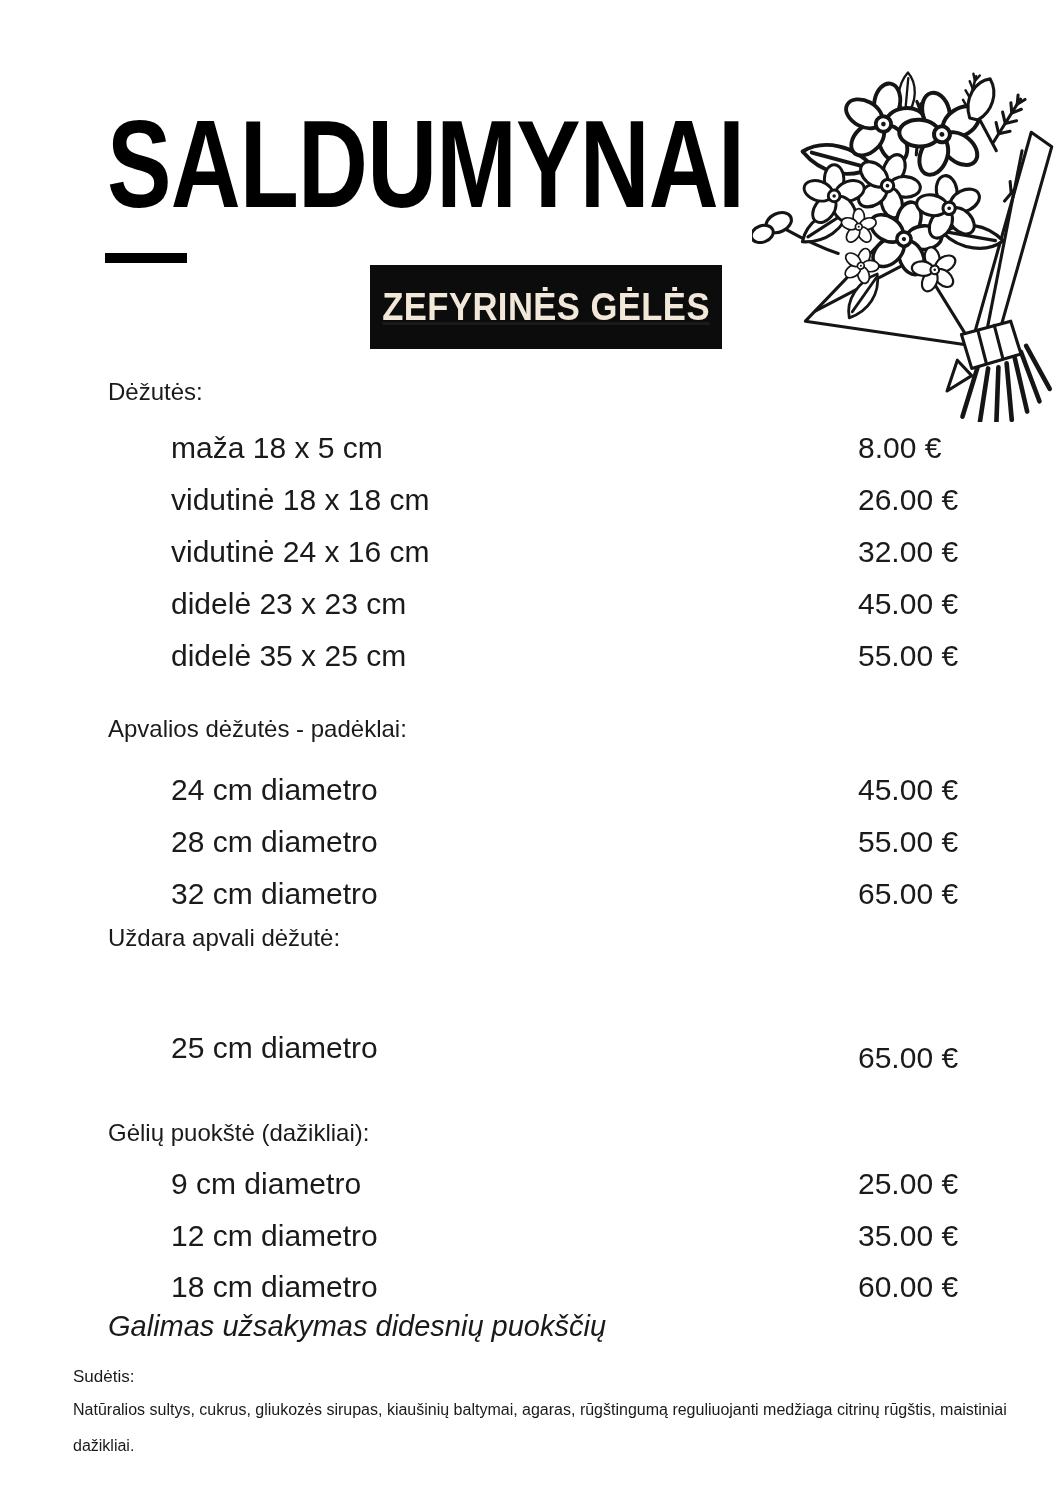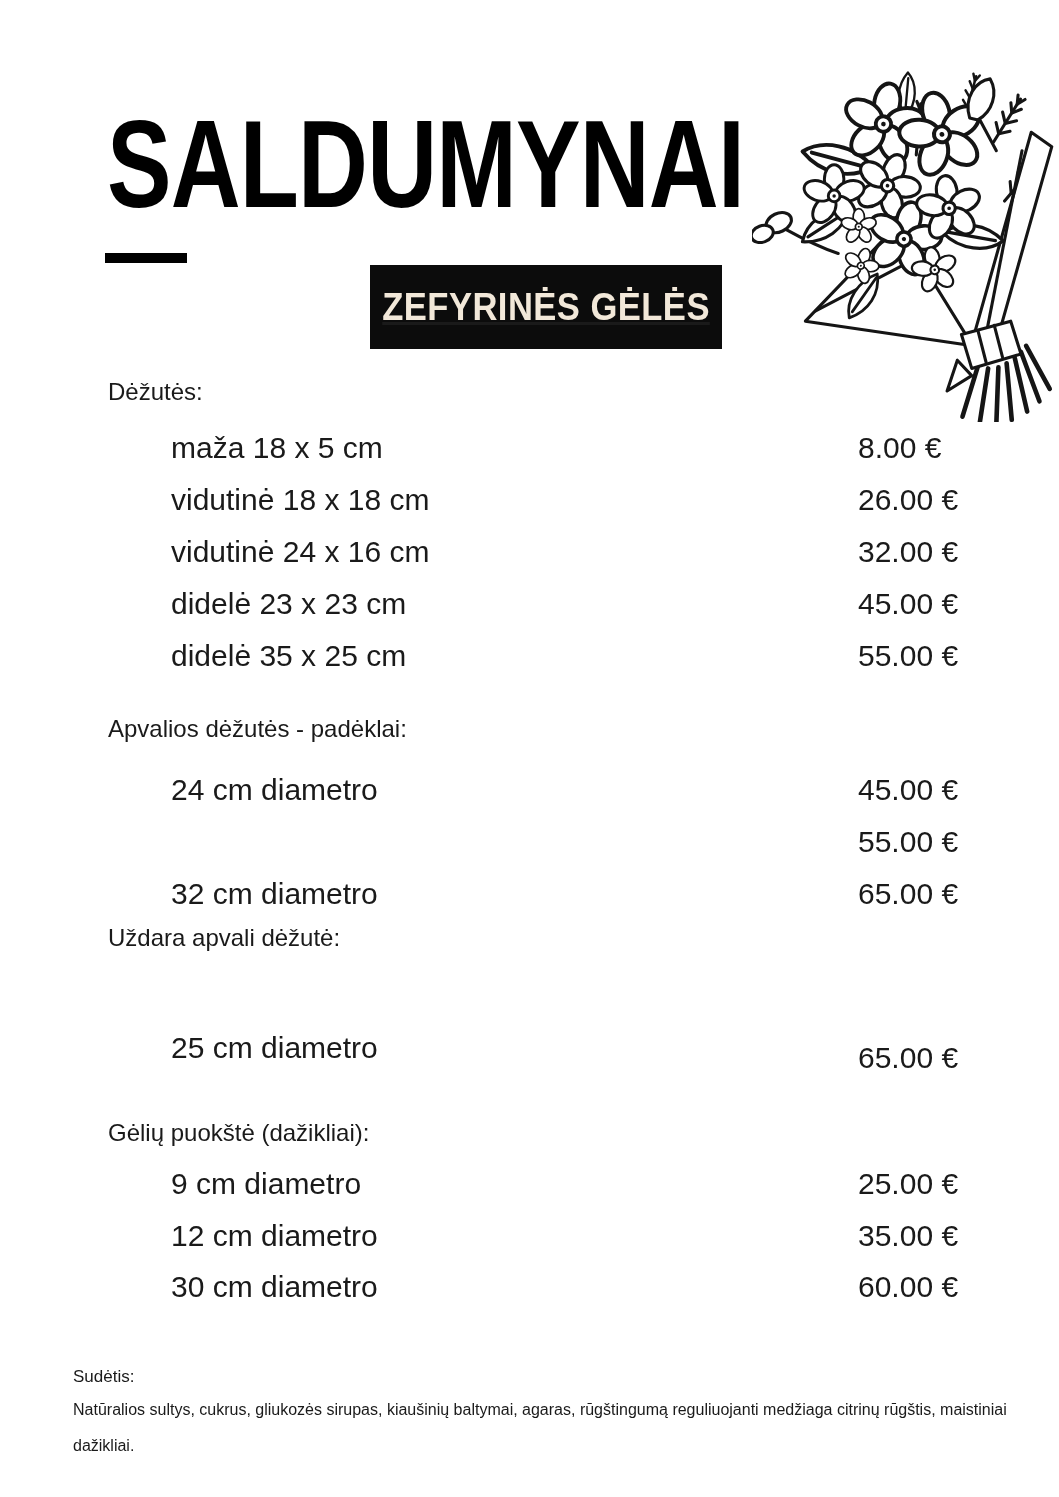--- a/index.html
+++ b/index.html
@@ -167,20 +167,21 @@
     <span class="item-label">didelė 35 x 25 cm</span>
     <span class="item-price">55.00 €</span>
   </div>
 
   <div class="section-heading" style="top:711px">Apvalios dėžutės - padėklai:</div>
   <div class="row" style="top:772px">
     <span class="item-label">24 cm diametro</span>
     <span class="item-price">45.00 €</span>
   </div>
   <div class="row" style="top:824px">
+    <span class="item-label">28 cm diametro</span>
     <span class="item-price">55.00 €</span>
   </div>
   <div class="row" style="top:876px">
     <span class="item-label">32 cm diametro</span>
     <span class="item-price">65.00 €</span>
   </div>
 
   <div class="section-heading" style="top:920px">Uždara apvali dėžutė:</div>
   <div class="row" style="top:1030px">
     <span class="item-label">25 cm diametro</span>
@@ -190,21 +191,22 @@
   <div class="section-heading" style="top:1115px">Gėlių puokštė (dažikliai):</div>
   <div class="row" style="top:1166px">
     <span class="item-label">9 cm diametro</span>
     <span class="item-price">25.00 €</span>
   </div>
   <div class="row" style="top:1218px">
     <span class="item-label">12 cm diametro</span>
     <span class="item-price">35.00 €</span>
   </div>
   <div class="row" style="top:1269px">
-    <span class="item-label">30 cm diametro</span>
+    <span class="item-label">18 cm diametro</span>
     <span class="item-price">60.00 €</span>
   </div>
 
+  <div class="note">Galimas užsakymas didesnių puokščių</div>
 
   <div class="footer-heading">Sudėtis:</div>
   <div class="ingredients">Natūralios sultys, cukrus, gliukozės sirupas, kiaušinių baltymai, agaras, rūgštingumą reguliuojanti medžiaga citrinų rūgštis, maistiniai dažikliai.</div>
 
 </div>
 
 </body></html>

